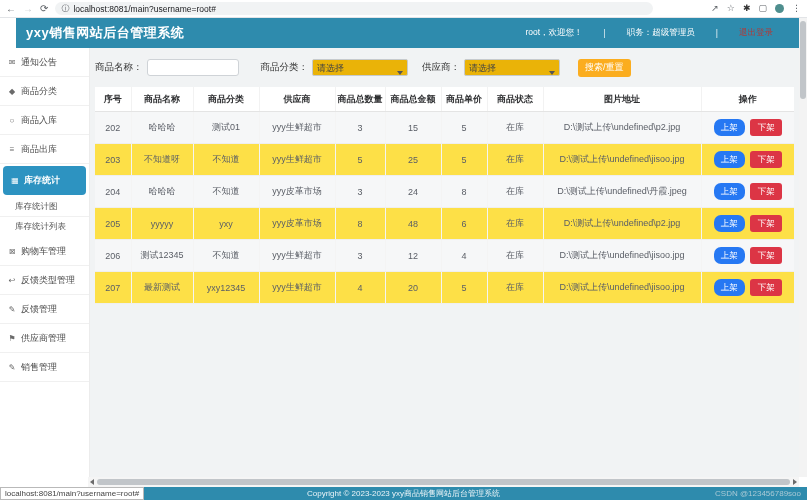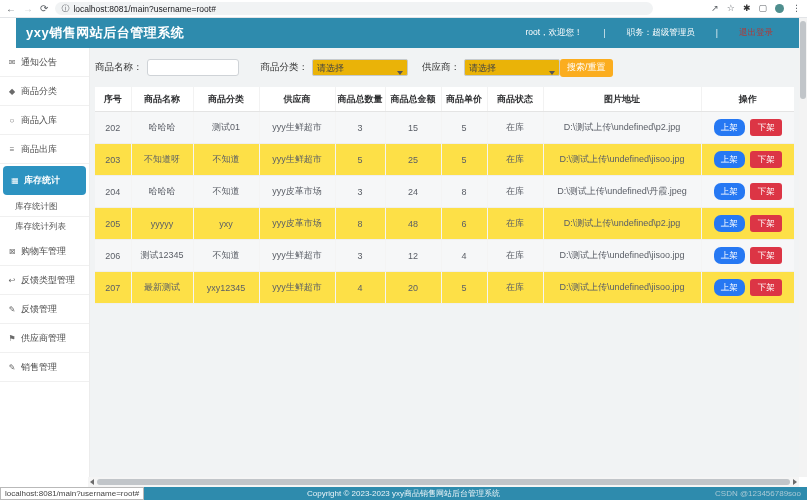--- a/index.html
+++ b/index.html
@@ -42,21 +42,21 @@
   .main{position:absolute;top:48px;left:90px;right:8px;bottom:23px;background:#f1f3f4;
     padding:10px 5px;box-sizing:border-box;overflow:hidden;}
   .filterbar{display:flex;align-items:center;font-size:9.5px;color:#333;height:19px;white-space:nowrap;}
   .f-label{margin-right:4px;}
   .f-input{width:84px;height:15px;border:1px solid #cfd3d7;border-radius:3px;background:#fff;font-size:9px;padding:0 3px;}
   .gap-lg{margin-left:22px;}
   .gap-md{margin-left:14px;}
   .f-select{width:96px;height:17px;border:1px solid #c6cacd;border-radius:2px;background:#eab308;display:flex;
     align-items:flex-end;justify-content:space-between;padding:0 4px;font-size:9px;color:#444;box-sizing:border-box;cursor:pointer;}
   .caret{width:0;height:0;border-left:3px solid transparent;border-right:3px solid transparent;border-top:4px solid #555;}
-  .search-btn{background:#fbad1f;color:#fff;border:none;border-radius:3px;font-size:9px;
+  .search-btn{margin-left:18px;background:#fbad1f;color:#fff;border:none;border-radius:3px;font-size:9px;
     height:18px;padding:0 7px;cursor:pointer;}
 
   .data-table{margin-top:10px;width:699px;border-collapse:collapse;table-layout:fixed;background:#fde047;
     font-size:9px;color:#5a5e66;}
   .data-table th{height:22px;font-weight:bold;color:#303133;background:#fff;border-bottom:1px solid #e4e4e4;
     border-right:1px solid #f2f2f2;font-size:9px;overflow:hidden;white-space:nowrap;}
   .data-table td{height:29px;text-align:center;border-bottom:1px solid #efefef;border-right:1px solid #f4f4f4;
     overflow:hidden;white-space:nowrap;text-overflow:ellipsis;}
   .data-table th:last-child,.data-table td:last-child{border-right:none;}
   .data-table tr.striped td{background:#f6f7f8;}

